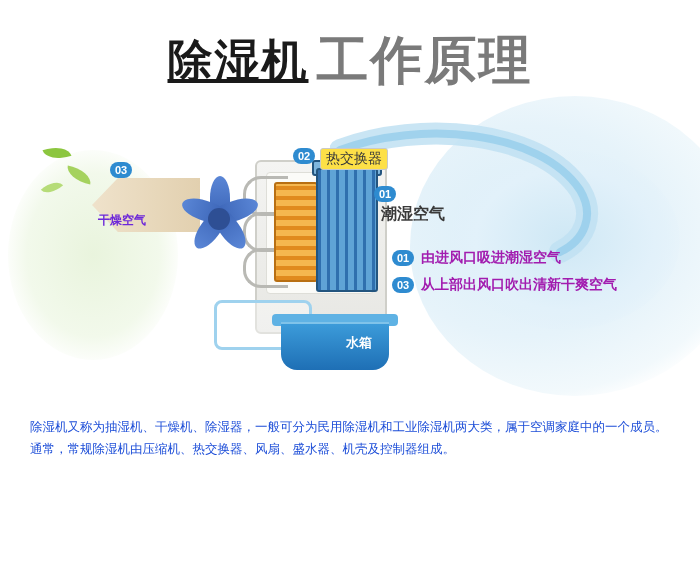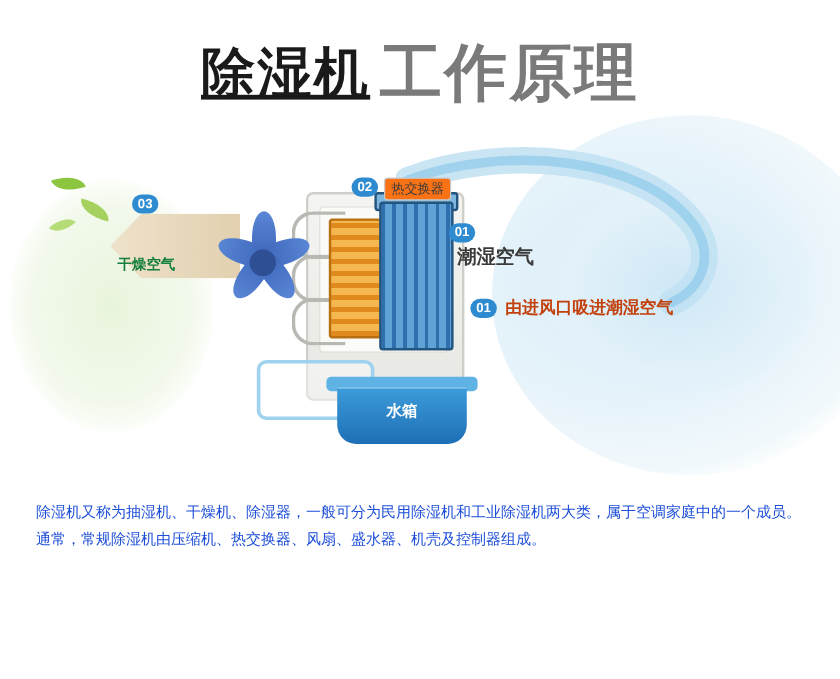--- a/index.html
+++ b/index.html
@@ -210,20 +210,21 @@
   }
   .tank-label {
     position: absolute;
     left: 281px;
     top: 334px;
     width: 108px;
     text-align: center;
     color: #ffffff;
     font-size: 13px;
     font-weight: bold;
+    padding-left: 24px;
   }
   .base-pad {
     position: absolute;
     left: 214px;
     top: 300px;
     width: 92px;
     height: 44px;
     border: 3px solid #9fd2ee;
     border-radius: 8px;
     background: rgba(255,255,255,0.4);
@@ -238,21 +239,21 @@
     height: 54px;
     background: linear-gradient(90deg, #efe2cb 0%, #e2d0af 100%);
     clip-path: polygon(100% 0, 100% 100%, 24% 100%, 0 50%, 24% 0);
   }
   .tan-arrow-label {
     position: absolute;
     left: 98px;
     top: 212px;
     font-size: 12px;
     font-weight: bold;
-    color: #15803d;
+    color: #6d28d9;
   }
 
   
   .airflow-svg {
     position: absolute;
     left: 330px;
     top: 120px;
     width: 300px;
     height: 150px;
   }
@@ -280,23 +281,23 @@
     font-weight: bold;
     text-align: center;
     line-height: 16px;
   }
   .badge-01 { background: #2e8bd0; }
   .badge-02 { background: #2e8bd0; }
   .badge-03 { background: #2e8bd0; }
 
   .callout-box {
     position: absolute;
-    font-size: 11px;
+    font-size: 14px;
     color: #3a3a3a;
-    background: #f97316;
+    background: #fde047;
     border: 1px solid #c9c9c9;
     border-radius: 3px;
     padding: 1px 5px;
     white-space: nowrap;
   }
   .callout-text {
     position: absolute;
     font-size: 16px;
     font-weight: bold;
     color: #3a3a3a;
@@ -326,21 +327,21 @@
     font-weight: bold;
     text-align: center;
     line-height: 16px;
     vertical-align: middle;
     margin-right: 7px;
   }
   .step-txt {
     display: inline-block;
     font-size: 14px;
     font-weight: bold;
-    color: #c2410c;
+    color: #a21caf;
     vertical-align: middle;
   }
 
   
   .overlay-headline {
     position: absolute;
     left: 0;
     top: 270px;
     width: 700px;
     text-align: center;
@@ -421,20 +422,23 @@
     <div class="badge badge-02" style="left:293px; top:148px;">02</div>
     <div class="callout-box" style="left:320px; top:148px;">热交换器</div>
 
     <div class="badge badge-01" style="left:374px; top:186px;">01</div>
     <div class="callout-text" style="left:381px; top:204px;">潮湿空气</div>
 
     <div class="steps">
       <div class="step-row">
         <span class="step-num">01</span><span class="step-txt">由进风口吸进潮湿空气</span>
       </div>
+      <div class="step-row">
+        <span class="step-num">03</span><span class="step-txt">从上部出风口吹出清新干爽空气</span>
+      </div>
     </div>
 
   </div>
 
   <div class="body-text">
     <p>除湿机又称为抽湿机、干燥机、除湿器，一般可分为民用除湿机和工业除湿机两大类，属于空调家庭中的一个成员。通常，常规除湿机由压缩机、热交换器、风扇、盛水器、机壳及控制器组成。</p>
   </div>
 
 </div>
 

